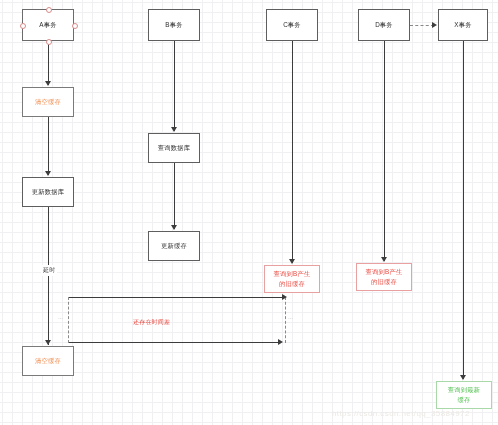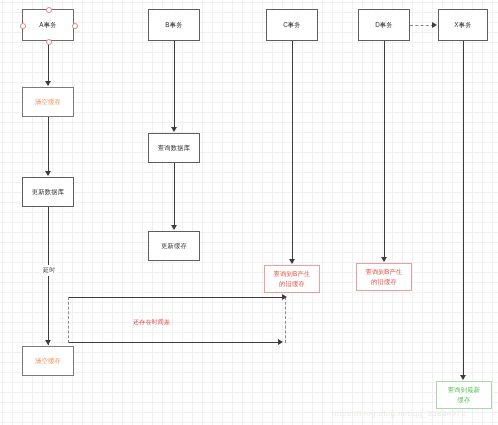--- a/index.html
+++ b/index.html
@@ -165,15 +165,15 @@
   <div class="arrow-r" style="left:278px;top:338.8px;"></div>
 
   <div class="dashline dash-v" style="left:68px;top:297px;height:46px;"></div>
   <div class="brace-label" style="left:58px;top:314px;">…</div>
 
   <div class="dashline dash-v" style="left:285px;top:297px;height:46px;"></div>
   <div class="brace-label" style="left:288px;top:314px;">…</div>
 
   <div class="label red" style="left:133px;top:318px;">还存在时间差</div>
 
-  <div class="watermark">https://blog.blog.net/qq_35884972</div>
+  <div class="watermark">https://csdn.csdn.net/qq_35884972</div>
 
 </div>
 
 </body></html>

